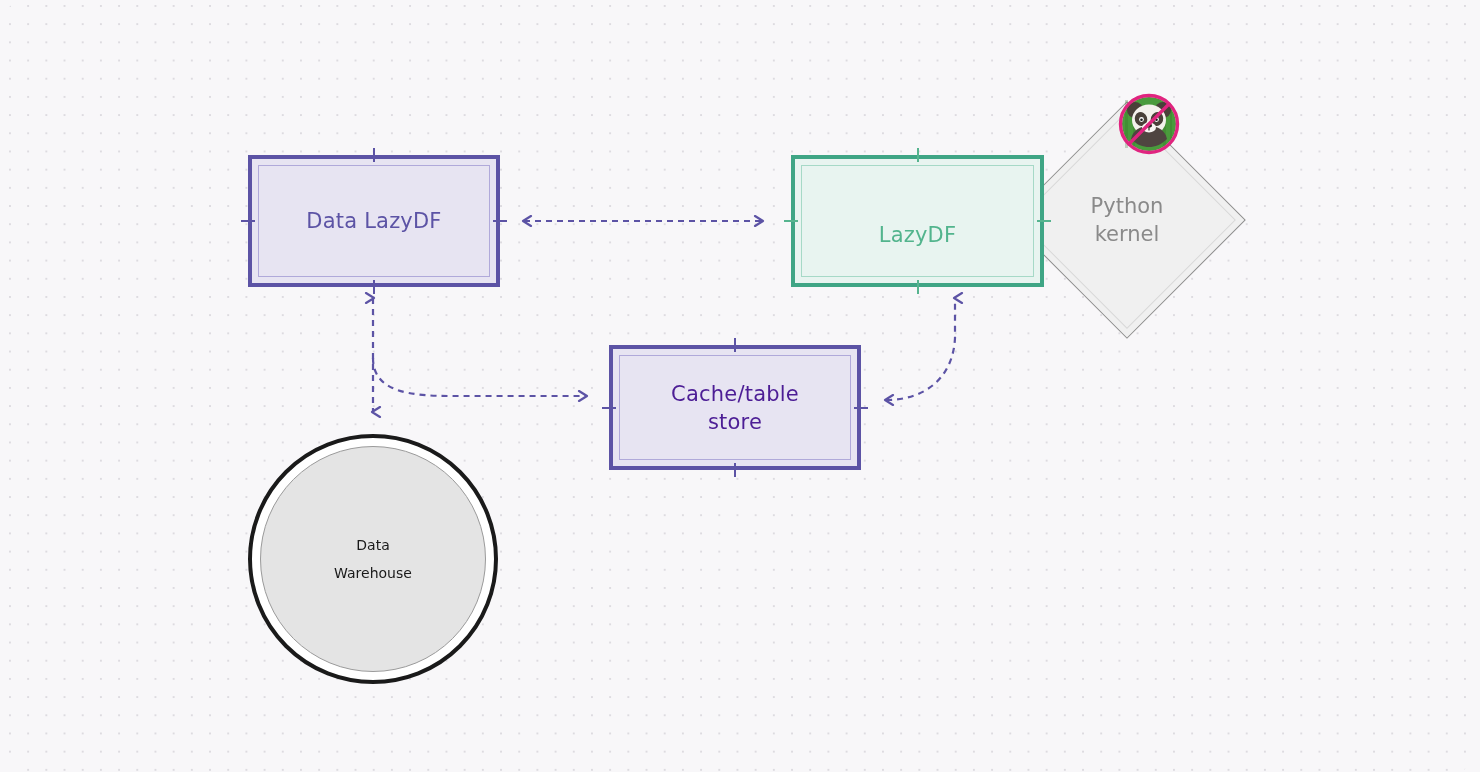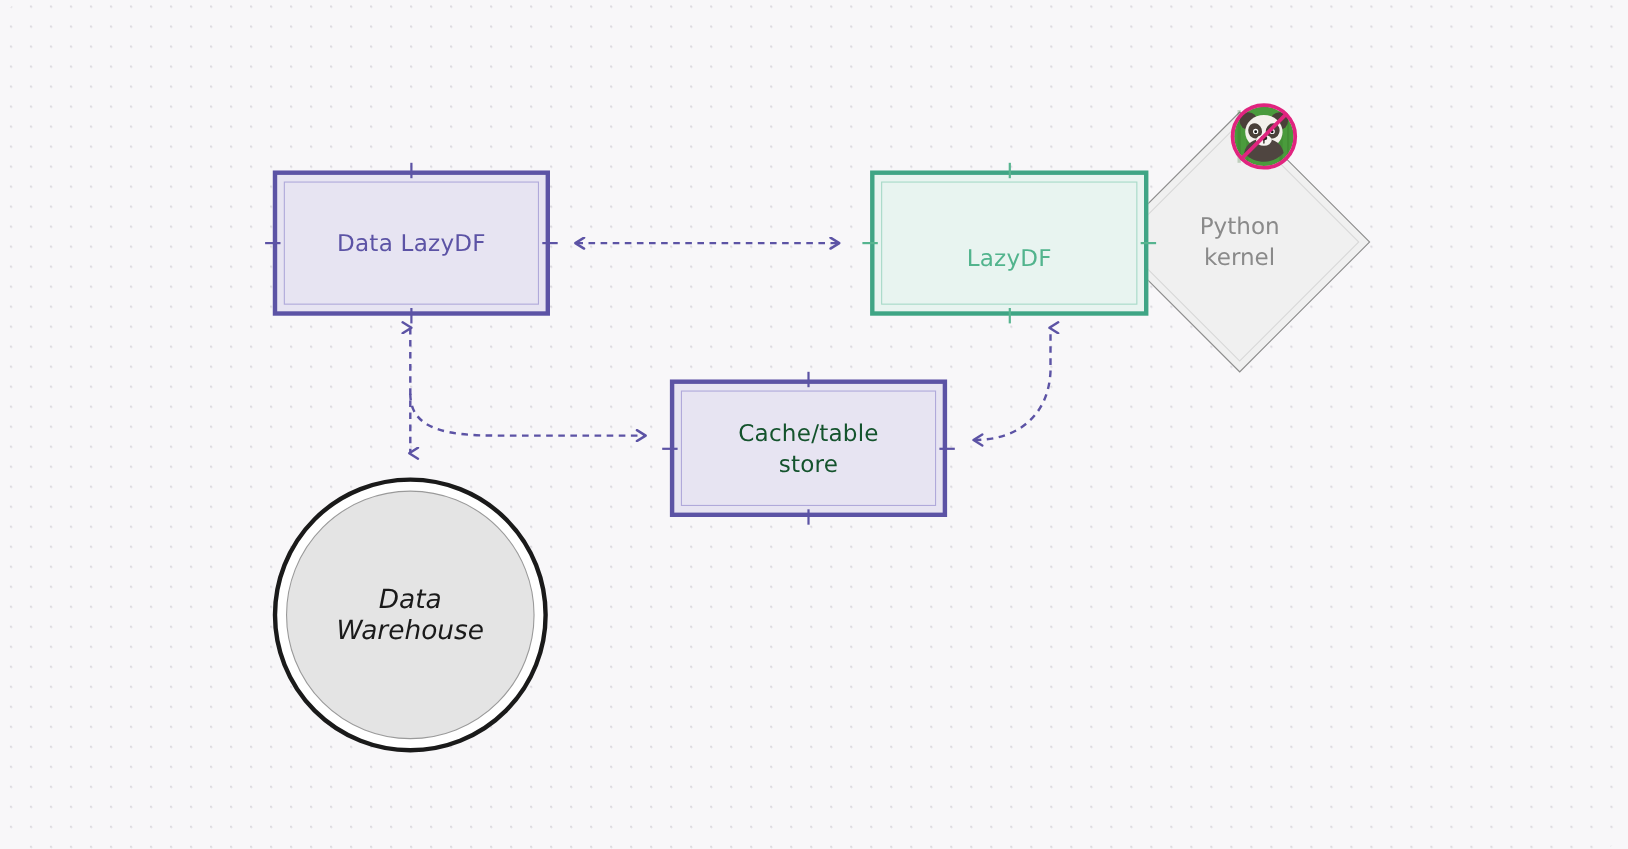--- a/index.html
+++ b/index.html
@@ -105,26 +105,25 @@
     box-sizing: border-box;
     border-radius: 50%;
     border: 1.1px solid #9a9a9a;
     background: #e4e4e4;
     display: flex;
     align-items: center;
     justify-content: center;
     text-align: center;
   }
   .circle-label {
-    font-size: 24px;
+    font-size: 14px;
     line-height: 28px;
     color: #1a1a1a;
     white-space: pre-line;
     user-select: none;
-    font-style: italic;
   }
 
   
   #edges {
     position: absolute;
     left: 0; top: 0;
     width: 1480px;
     height: 772px;
     pointer-events: none;
   }
@@ -241,21 +240,21 @@
     </div>
     <div class="port v green" style="left:-7px; top:65px;"></div>
     <div class="port v green" style="left:246px; top:65px;"></div>
     <div class="port h green" style="left:126px; top:-7px;"></div>
     <div class="port h green" style="left:126px; top:125px;"></div>
   </div>
 
   <div class="node" style="left:609px; top:345px; width:252px; height:125px;">
     <div class="rect-outer" style="left:0; top:0; width:252px; height:125px; border-color:#5c53a5; background:#e7e4f2;">
       <div class="rect-inner" style="border-color:#b0a9da; background:#e7e4f2;">
-        <span class="node-label" style="color:#14532d;">Cache/table
+        <span class="node-label" style="color:#4c1d95;">Cache/table
 store</span>
       </div>
     </div>
     <div class="port v" style="left:-7px; top:62px;"></div>
     <div class="port v" style="left:245px; top:62px;"></div>
     <div class="port h" style="left:125px; top:-7px;"></div>
     <div class="port h" style="left:125px; top:118px;"></div>
   </div>
 
   <div class="node" style="left:248px; top:434px; width:250px; height:250px;">

